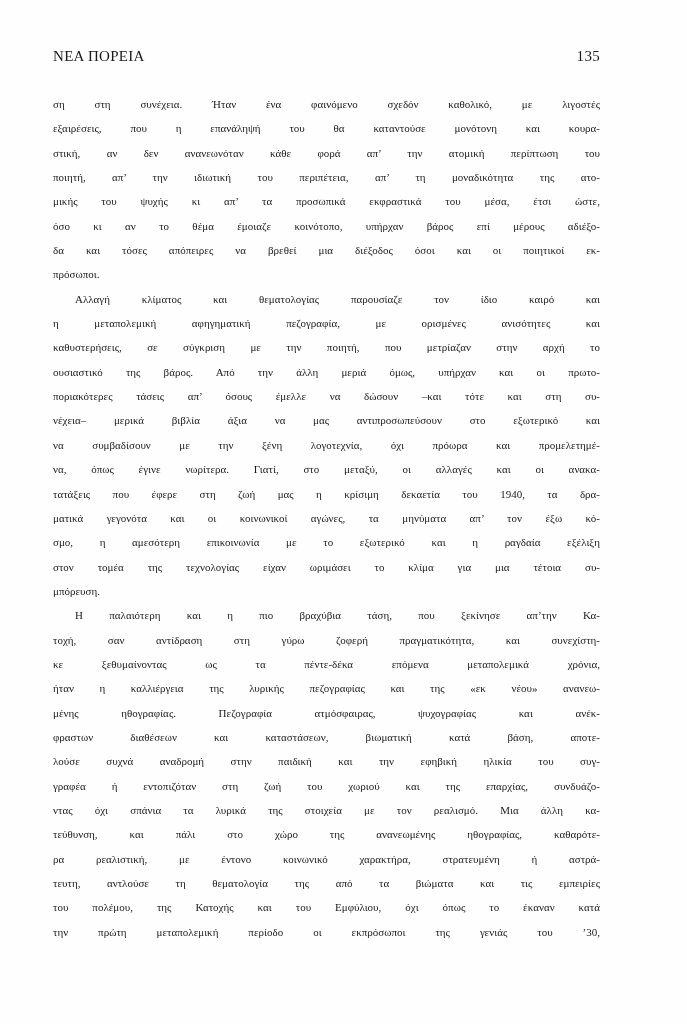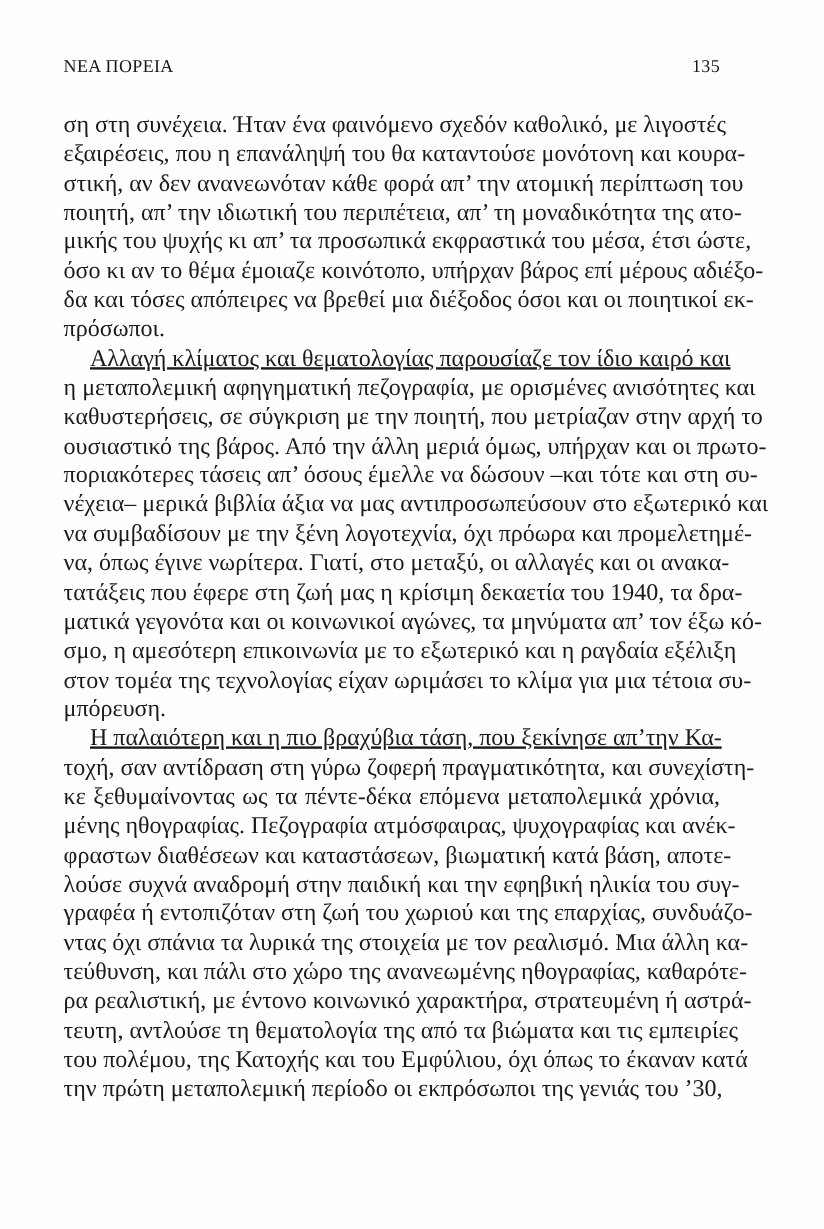--- a/index.html
+++ b/index.html
@@ -4,24 +4,24 @@
 <style>
   html, body { margin: 0; padding: 0; background: #ffffff; }
   body { width: 687px; height: 1024px; position: relative; overflow: hidden;
          font-family: "DejaVu Serif", "Liberation Serif", serif; color: #1a1a1a; }
   .page { position: absolute; left: 0; top: 0; width: 687px; height: 1024px; background: #fefefe; padding-left: 48px; }
   .running-head { position: absolute; top: 48px; left: 53px; width: 547px; height: 20px;
                   font-family: "Liberation Serif", serif; font-size: 15px; letter-spacing: 0.3px; }
   .running-head .title { position: absolute; left: 0; top: 0; }
   .running-head .folio { position: absolute; right: 0; top: 0; }
   .body-text { position: absolute; top: 92px; left: 53px; width: 547px;
-               font-family: "Liberation Serif", serif; font-size: 20px; line-height: 24.35px; }
+               font-family: "Liberation Serif", serif; font-size: 11px; line-height: 24.35px; }
   .line { display: block; white-space: nowrap; text-align: justify; text-align-last: justify; height: 24.35px; overflow: visible; }
   .line.last { text-align-last: left; }
-  .line.indent { padding-left: 22px; text-decoration: underline; }
+  .line.indent { padding-left: 22px; }
 </style>
 </head>
 <body>
 
 <div class="page">
   <div class="running-head">
     <span class="title">ΝΕΑ ΠΟΡΕΙΑ</span>
     <span class="folio">135</span>
   </div>
 
@@ -51,20 +51,21 @@
       <span class="line">ματικά γεγονότα και οι κοινωνικοί αγώνες, τα μηνύματα απ’ τον έξω κό-</span>
       <span class="line">σμο, η αμεσότερη επικοινωνία με το εξωτερικό και η ραγδαία εξέλιξη</span>
       <span class="line">στον τομέα της τεχνολογίας είχαν ωριμάσει το κλίμα για μια τέτοια συ-</span>
       <span class="line last">μπόρευση.</span>
     </div>
 
     <div>
       <span class="line indent">Η παλαιότερη και η πιο βραχύβια τάση, που ξεκίνησε απ’την Κα-</span>
       <span class="line">τοχή, σαν αντίδραση στη γύρω ζοφερή πραγματικότητα, και συνεχίστη-</span>
       <span class="line">κε ξεθυμαίνοντας ως τα πέντε-δέκα επόμενα μεταπολεμικά χρόνια,</span>
+      <span class="line">ήταν η καλλιέργεια της λυρικής πεζογραφίας και της «εκ νέου» ανανεω-</span>
       <span class="line">μένης ηθογραφίας. Πεζογραφία ατμόσφαιρας, ψυχογραφίας και ανέκ-</span>
       <span class="line">φραστων διαθέσεων και καταστάσεων, βιωματική κατά βάση, αποτε-</span>
       <span class="line">λούσε συχνά αναδρομή στην παιδική και την εφηβική ηλικία του συγ-</span>
       <span class="line">γραφέα ή εντοπιζόταν στη ζωή του χωριού και της επαρχίας, συνδυάζο-</span>
       <span class="line">ντας όχι σπάνια τα λυρικά της στοιχεία με τον ρεαλισμό. Μια άλλη κα-</span>
       <span class="line">τεύθυνση, και πάλι στο χώρο της ανανεωμένης ηθογραφίας, καθαρότε-</span>
       <span class="line">ρα ρεαλιστική, με έντονο κοινωνικό χαρακτήρα, στρατευμένη ή αστρά-</span>
       <span class="line">τευτη, αντλούσε τη θεματολογία της από τα βιώματα και τις εμπειρίες</span>
       <span class="line">του πολέμου, της Κατοχής και του Εμφύλιου, όχι όπως το έκαναν κατά</span>
       <span class="line">την πρώτη μεταπολεμική περίοδο οι εκπρόσωποι της γενιάς του ’30,</span>

